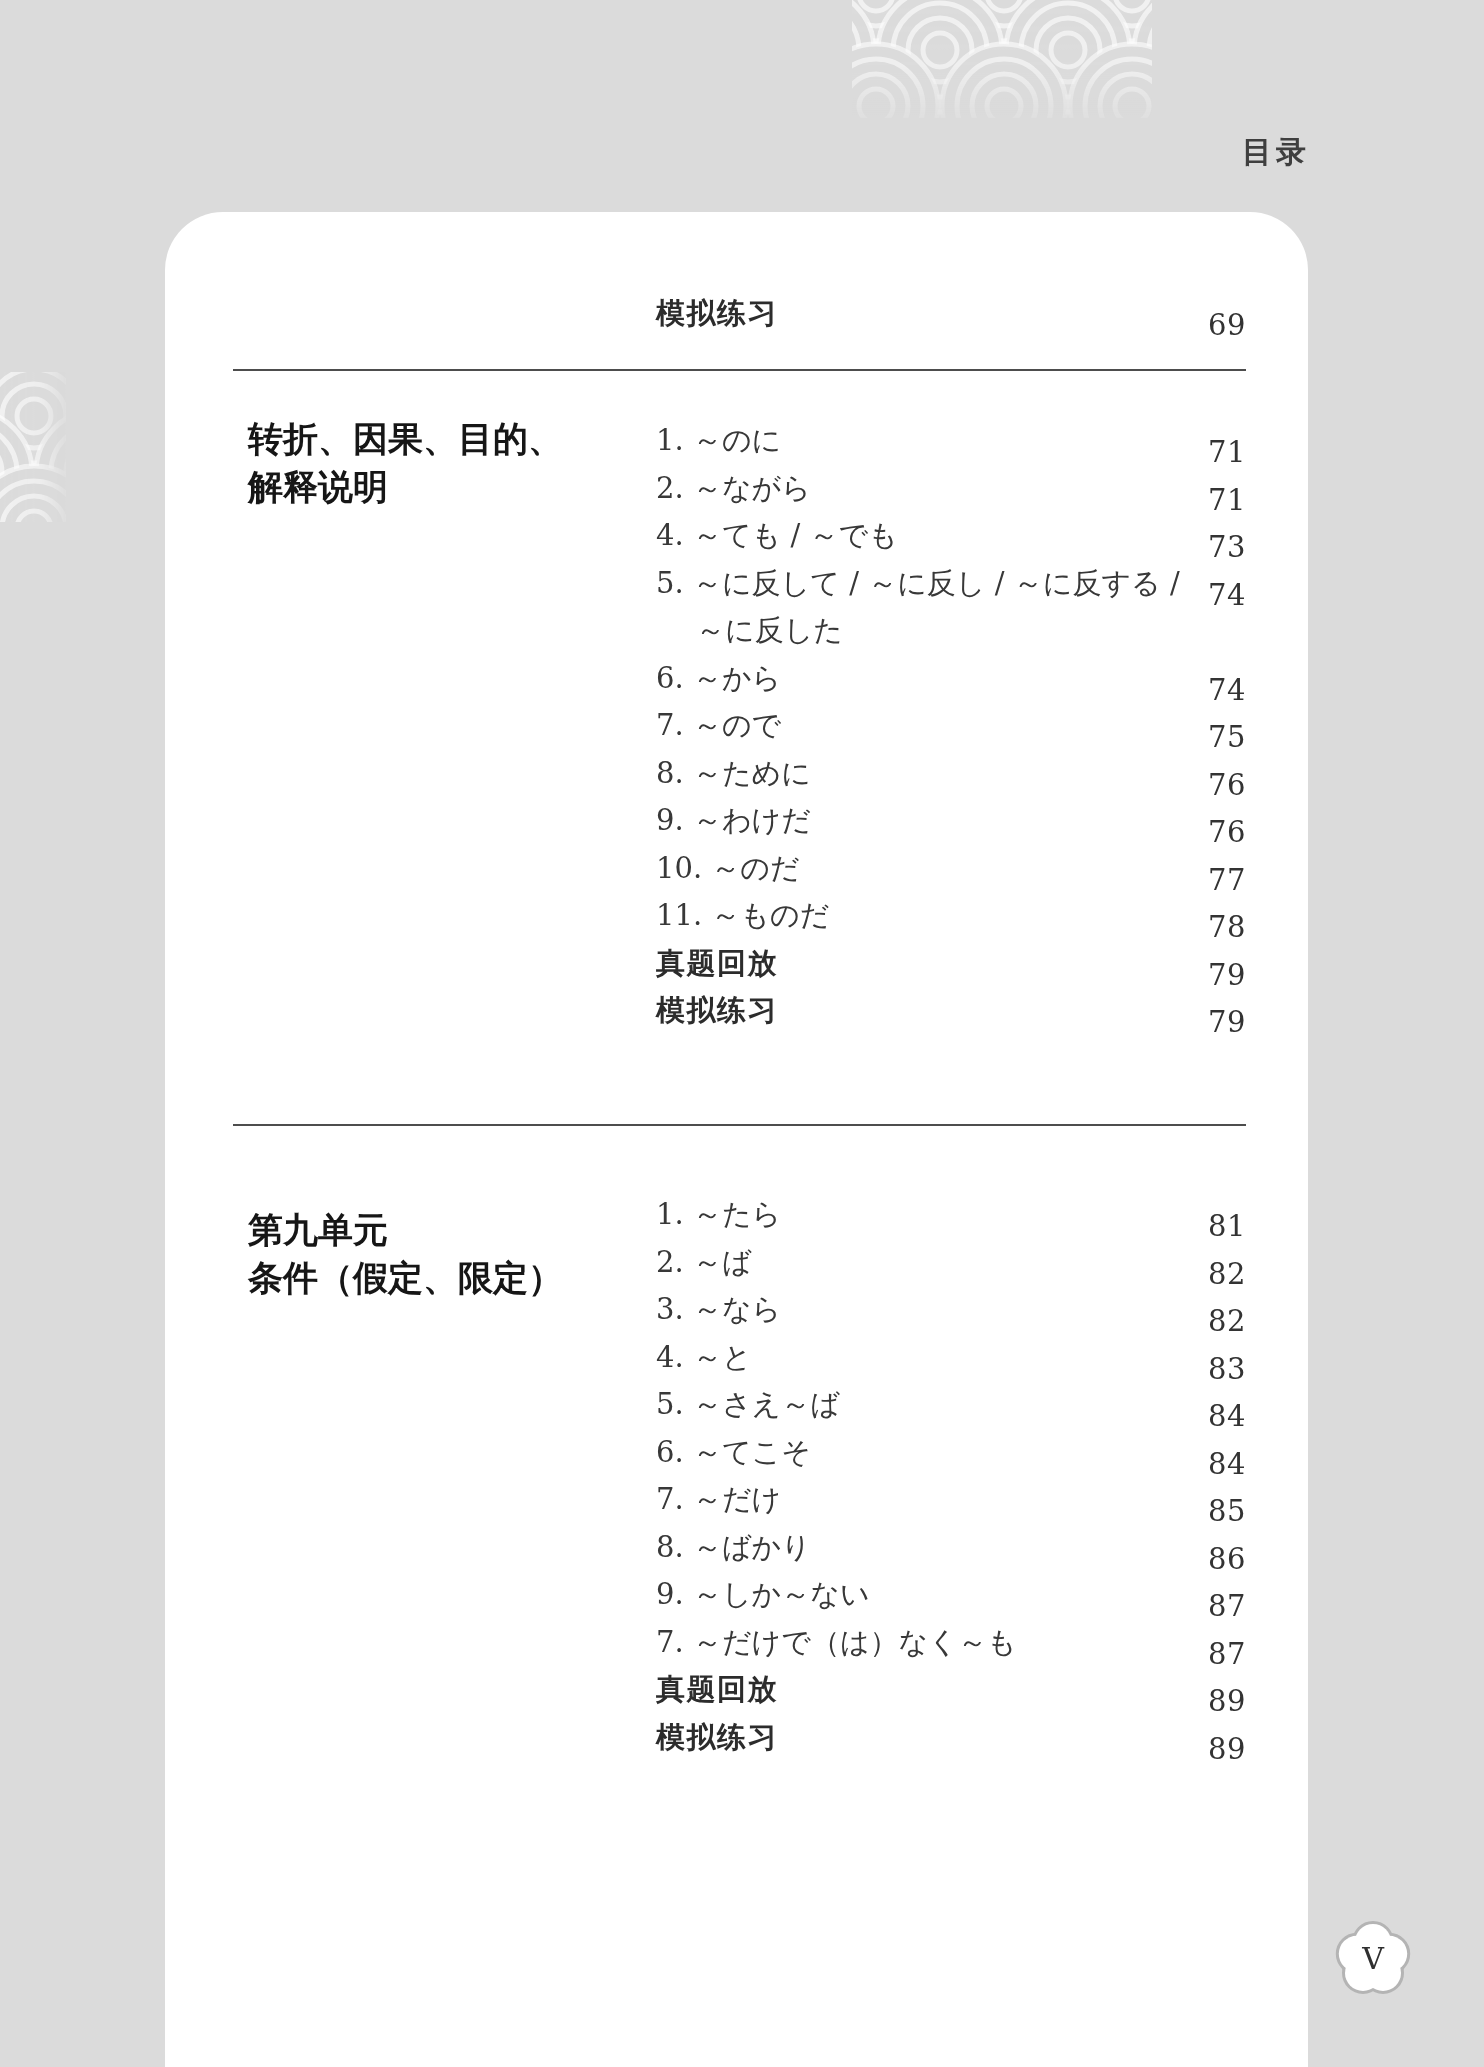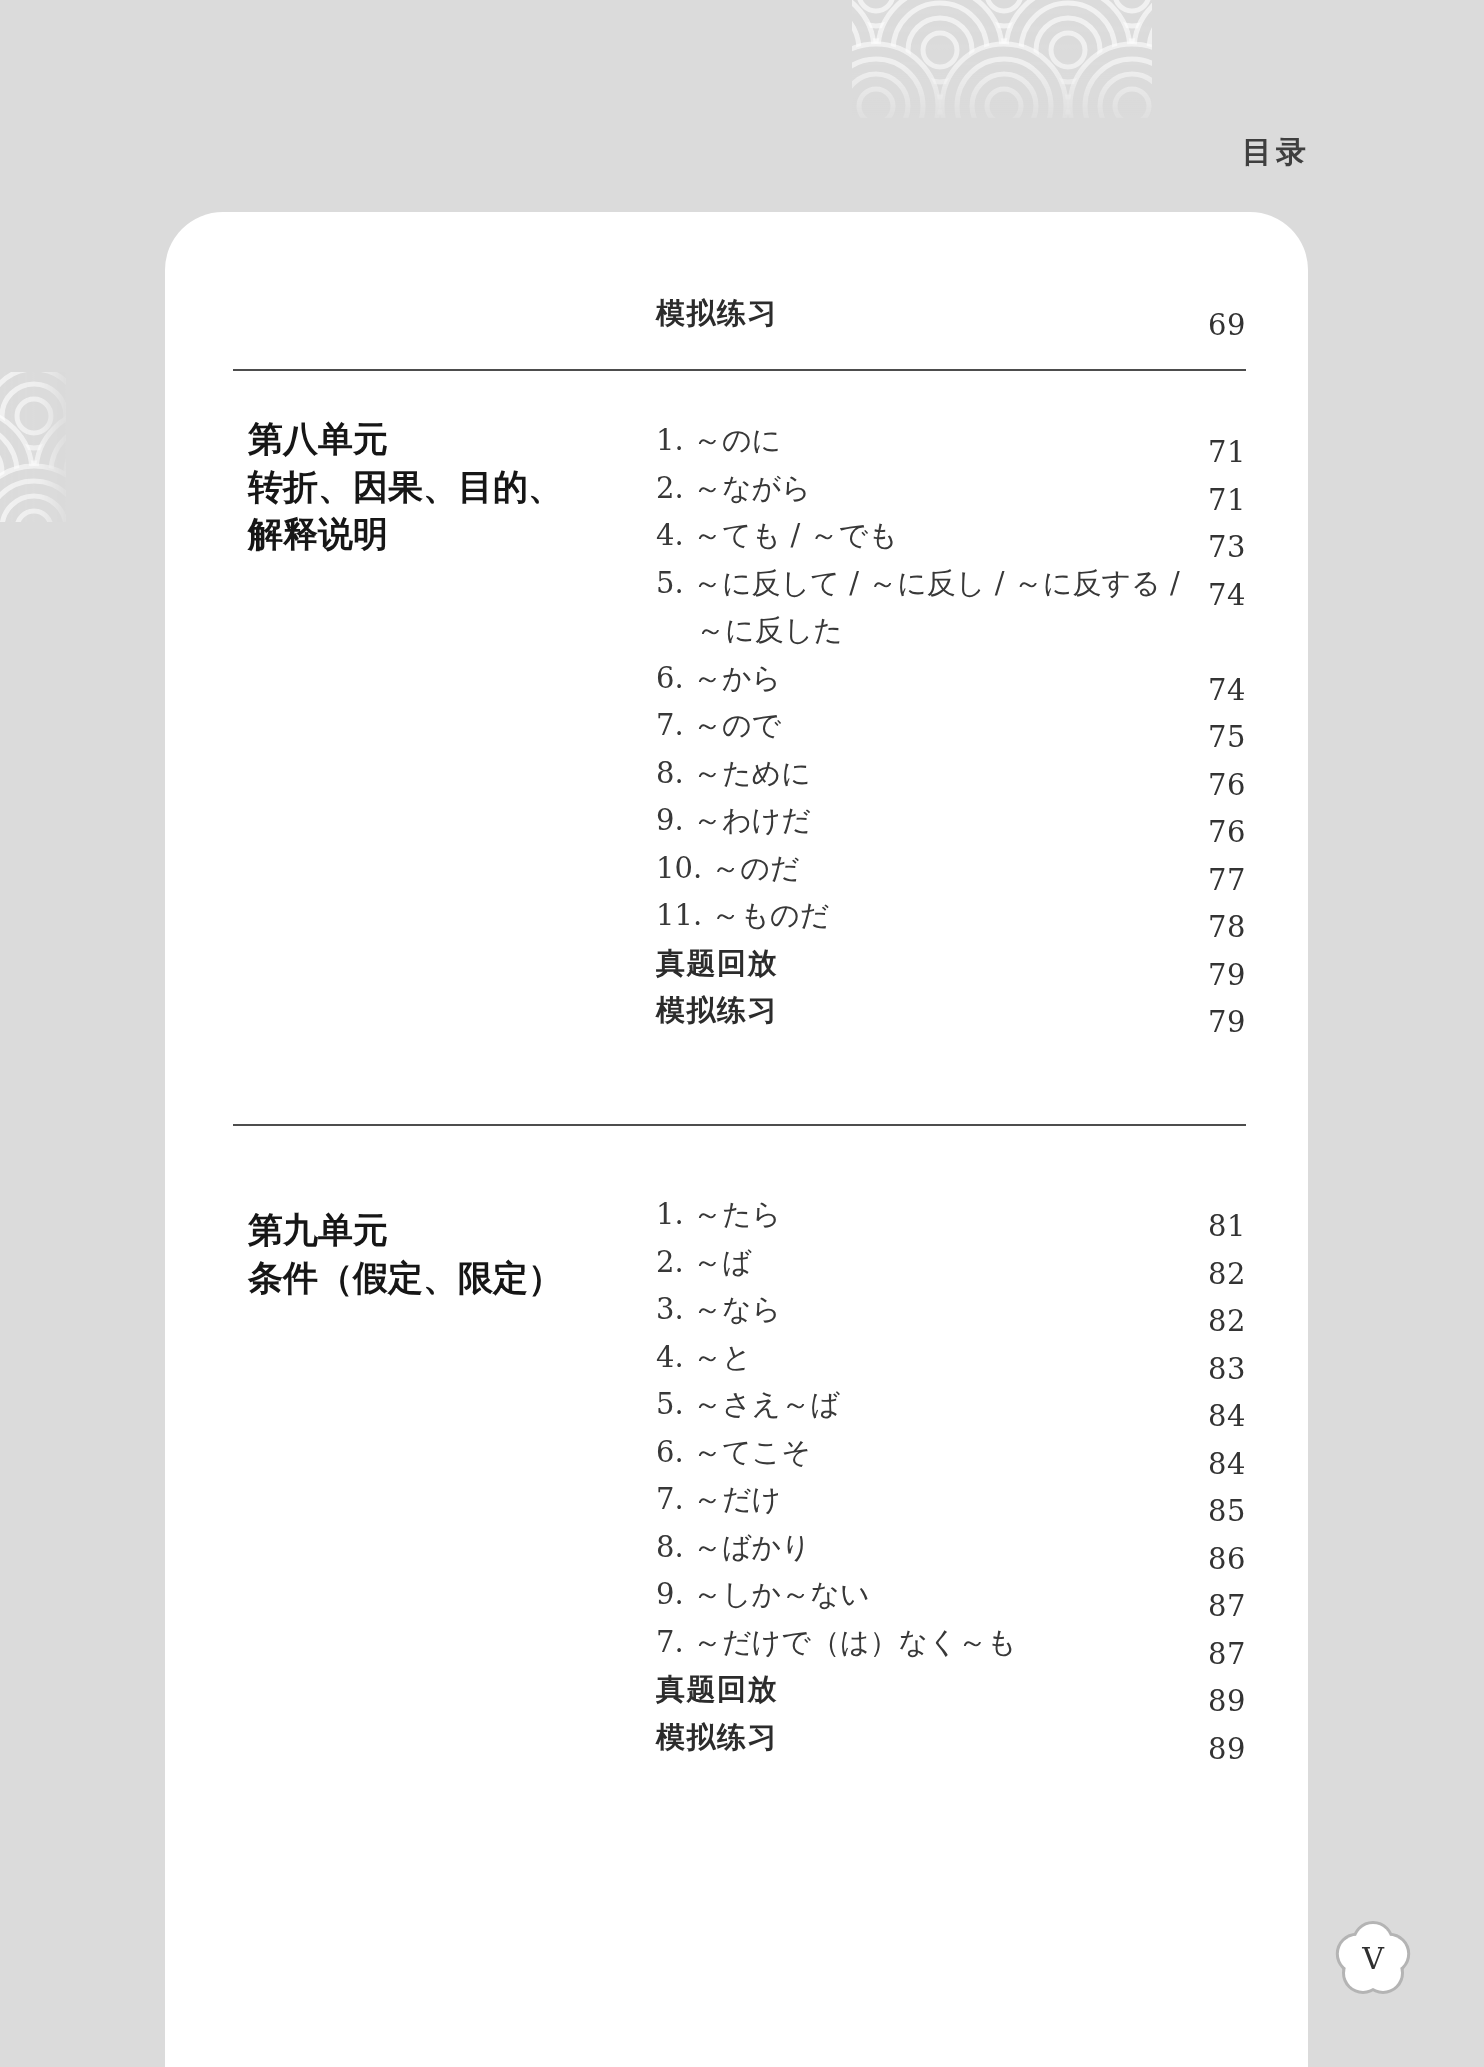--- a/index.html
+++ b/index.html
@@ -197,21 +197,20 @@
     <div class="items intro">
       <div class="r cn">
         <span class="lbl">模拟练习</span>
         <span class="pg">69</span>
       </div>
     </div>
 
     <div class="divider d1"></div>
 
     <div class="unit-title u8">
-      <div>第八单元</div>
       <div>转折、因果、目的、</div>
       <div>解释说明</div>
     </div>
 
     <div class="items u8">
       <div class="r"><span class="lbl">1. ～のに</span><span class="pg">71</span></div>
       <div class="r"><span class="lbl">2. ～ながら</span><span class="pg">71</span></div>
       <div class="r"><span class="lbl">4. ～ても / ～でも</span><span class="pg">73</span></div>
       <div class="r"><span class="lbl">5. ～に反して / ～に反し / ～に反する /</span><span class="pg">74</span></div>
       <div class="r cont"><span class="lbl">～に反した</span></div>

